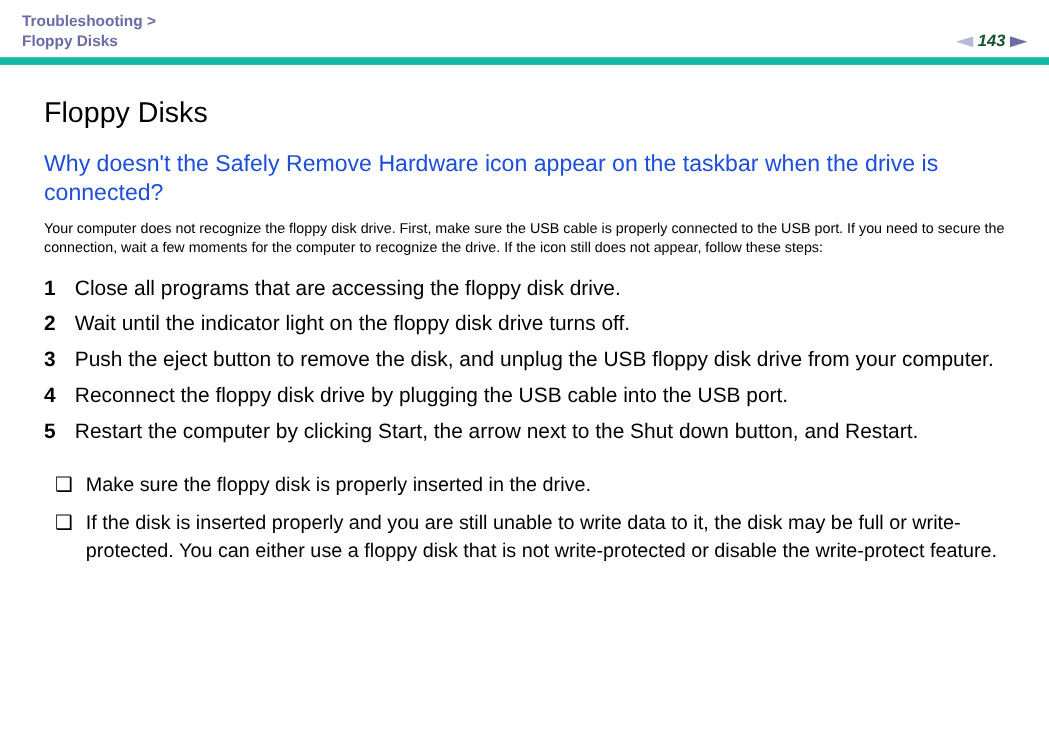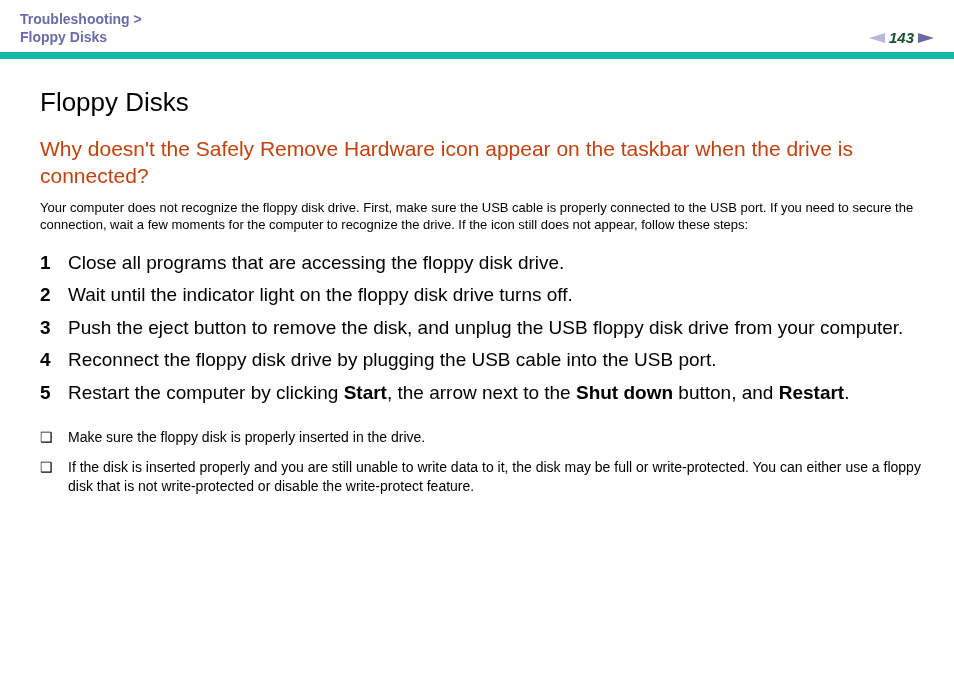--- a/index.html
+++ b/index.html
@@ -40,21 +40,21 @@
   }
   .content {
     padding: 20px 30px 20px 40px;
   }
   h1 {
     font-size: 26px;
     font-weight: normal;
     margin: 8px 0 18px 0;
   }
   h2 {
-    color: #c2410c;
+    color: #1d4ed8;
     font-size: 21px;
     font-weight: normal;
     margin: 0 0 10px 0;
     line-height: 1.25;
   }
   p.intro {
     font-size: 13px;
     line-height: 1.35;
     margin: 0 0 14px 0;
   }
@@ -77,33 +77,34 @@
     position: absolute;
     left: 0;
     font-weight: bold;
   }
   ul.bullets {
     list-style: none;
     padding: 0;
     margin: 0 0 20px 0;
   }
   ul.bullets li {
-    font-size: 14px;
+    font-size: 18px;
     line-height: 1.4;
     padding-left: 28px;
     position: relative;
     margin-bottom: 10px;
+    margin-left: 10px;
   }
   ul.bullets li::before {
     content: "❑";
     position: absolute;
     left: 0;
     top: 0;
   }
-  .b { font-weight: bold; }
+  .b { font-weight: normal; }
 </style>
 </head>
 <body>
 
 <div class="header">
   <div class="breadcrumb">
     <span>Troubleshooting &gt;</span><br>
     <span>Floppy Disks</span>
   </div>
   <div class="page-nav">

